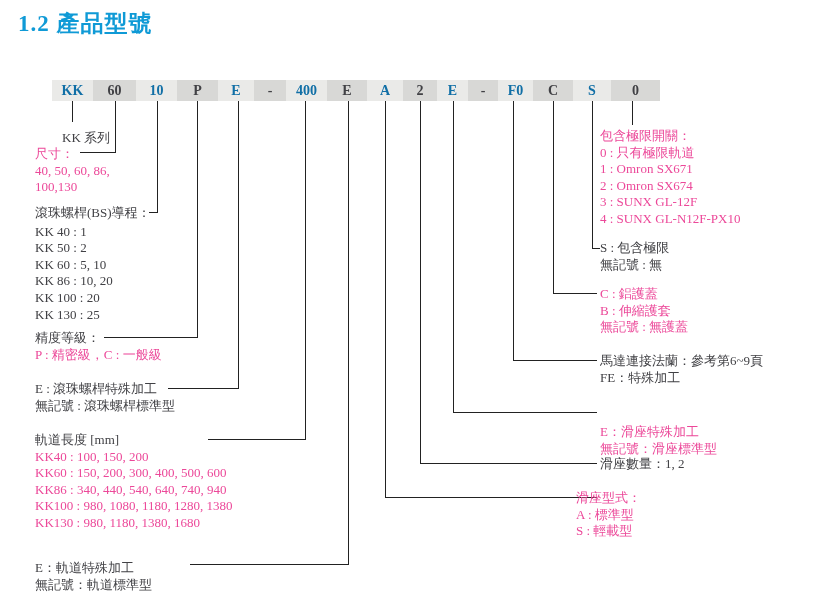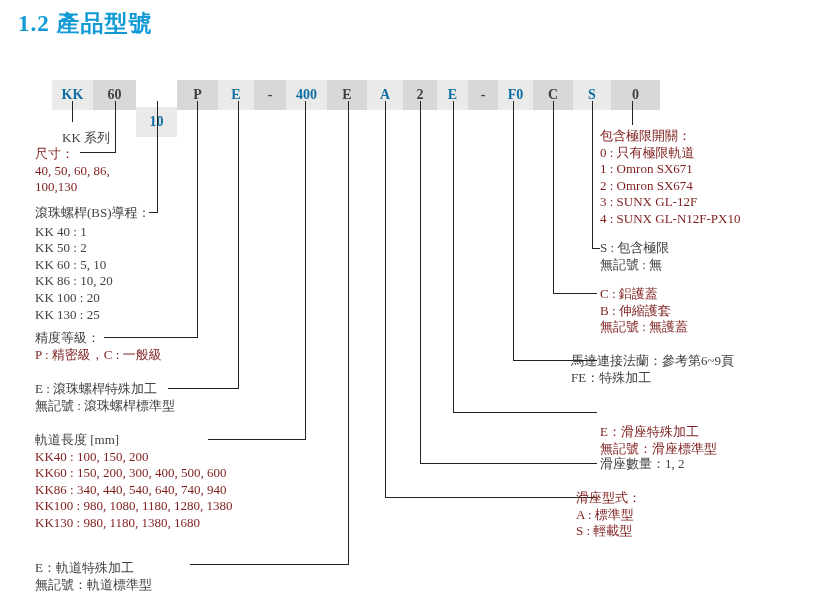--- a/index.html
+++ b/index.html
@@ -7,47 +7,47 @@
     position:relative;width:820px;height:602px;background:#ffffff;
     font-family:Liberation Serif, serif;
     overflow:hidden;
   }
   .title{
     position:absolute;left:18px;top:8px;margin:0;
     font-size:23px;font-weight:bold;color:#0f9ad6;letter-spacing:1px;
   }
   
   .seg{
-    position:absolute;top:80px;height:30px;
+    position:absolute;top:80px;height:21px;
     display:flex;align-items:center;justify-content:center;
     font-size:14px;font-weight:bold;color:#116fa6;
   }
   .seg.light{background:#eaeae8;}
   .seg.dark{background:#d8d8d6;}
   
   .vl{position:absolute;width:1px;background:#222;}
   .hl{position:absolute;height:1px;background:#222;}
   
   .blk{position:absolute;white-space:nowrap;}
   .t{font-size:13px;line-height:16.6px;}
   .dark{color:#414145;}
-  .blue{color:#7f1d1d;}
+  .blue{color:#ec4899;}
   .lead-gap{margin-top:2px;}
 </style>
 </head>
 <body>
 
 <div class="page">
 
   <h1 class="title">1.2 產品型號</h1>
 
   <div>
     <div class="seg light" style="left:52px;width:41px;">KK</div>
     <div class="seg dark" style="left:93px;width:43px;">60</div>
-    <div class="seg light" style="left:136px;width:41px;margin-top:27px;">10</div>
+    <div class="seg light" style="left:136px;width:41px;">10</div>
     <div class="seg dark" style="left:177px;width:41px;">P</div>
     <div class="seg light" style="left:218px;width:36px;">E</div>
     <div class="seg dark" style="left:254px;width:32px;">-</div>
     <div class="seg light" style="left:286px;width:41px;">400</div>
     <div class="seg dark" style="left:327px;width:40px;">E</div>
     <div class="seg light" style="left:367px;width:36px;">A</div>
     <div class="seg dark" style="left:403px;width:34px;">2</div>
     <div class="seg light" style="left:437px;width:31px;">E</div>
     <div class="seg dark" style="left:468px;width:30px;">-</div>
     <div class="seg light" style="left:498px;width:35px;">F0</div>
@@ -142,21 +142,21 @@
     <div class="t dark">S : 包含極限</div>
     <div class="t dark">無記號 : 無</div>
   </div>
 
   <div class="blk" style="left:600px;top:286px;">
     <div class="t blue">C : 鋁護蓋</div>
     <div class="t blue">B : 伸縮護套</div>
     <div class="t blue">無記號 : 無護蓋</div>
   </div>
 
-  <div class="blk" style="left:571px;top:353px;">
+  <div class="blk" style="left:600px;top:353px;">
     <div class="t dark">馬達連接法蘭：參考第6~9頁</div>
     <div class="t dark">FE：特殊加工</div>
   </div>
 
   <div class="blk" style="left:600px;top:405px;margin-top:19px;">
     <div class="t blue">E：滑座特殊加工</div>
     <div class="t blue">無記號：滑座標準型</div>
   </div>
 
   <div class="blk" style="left:600px;top:456px;">

